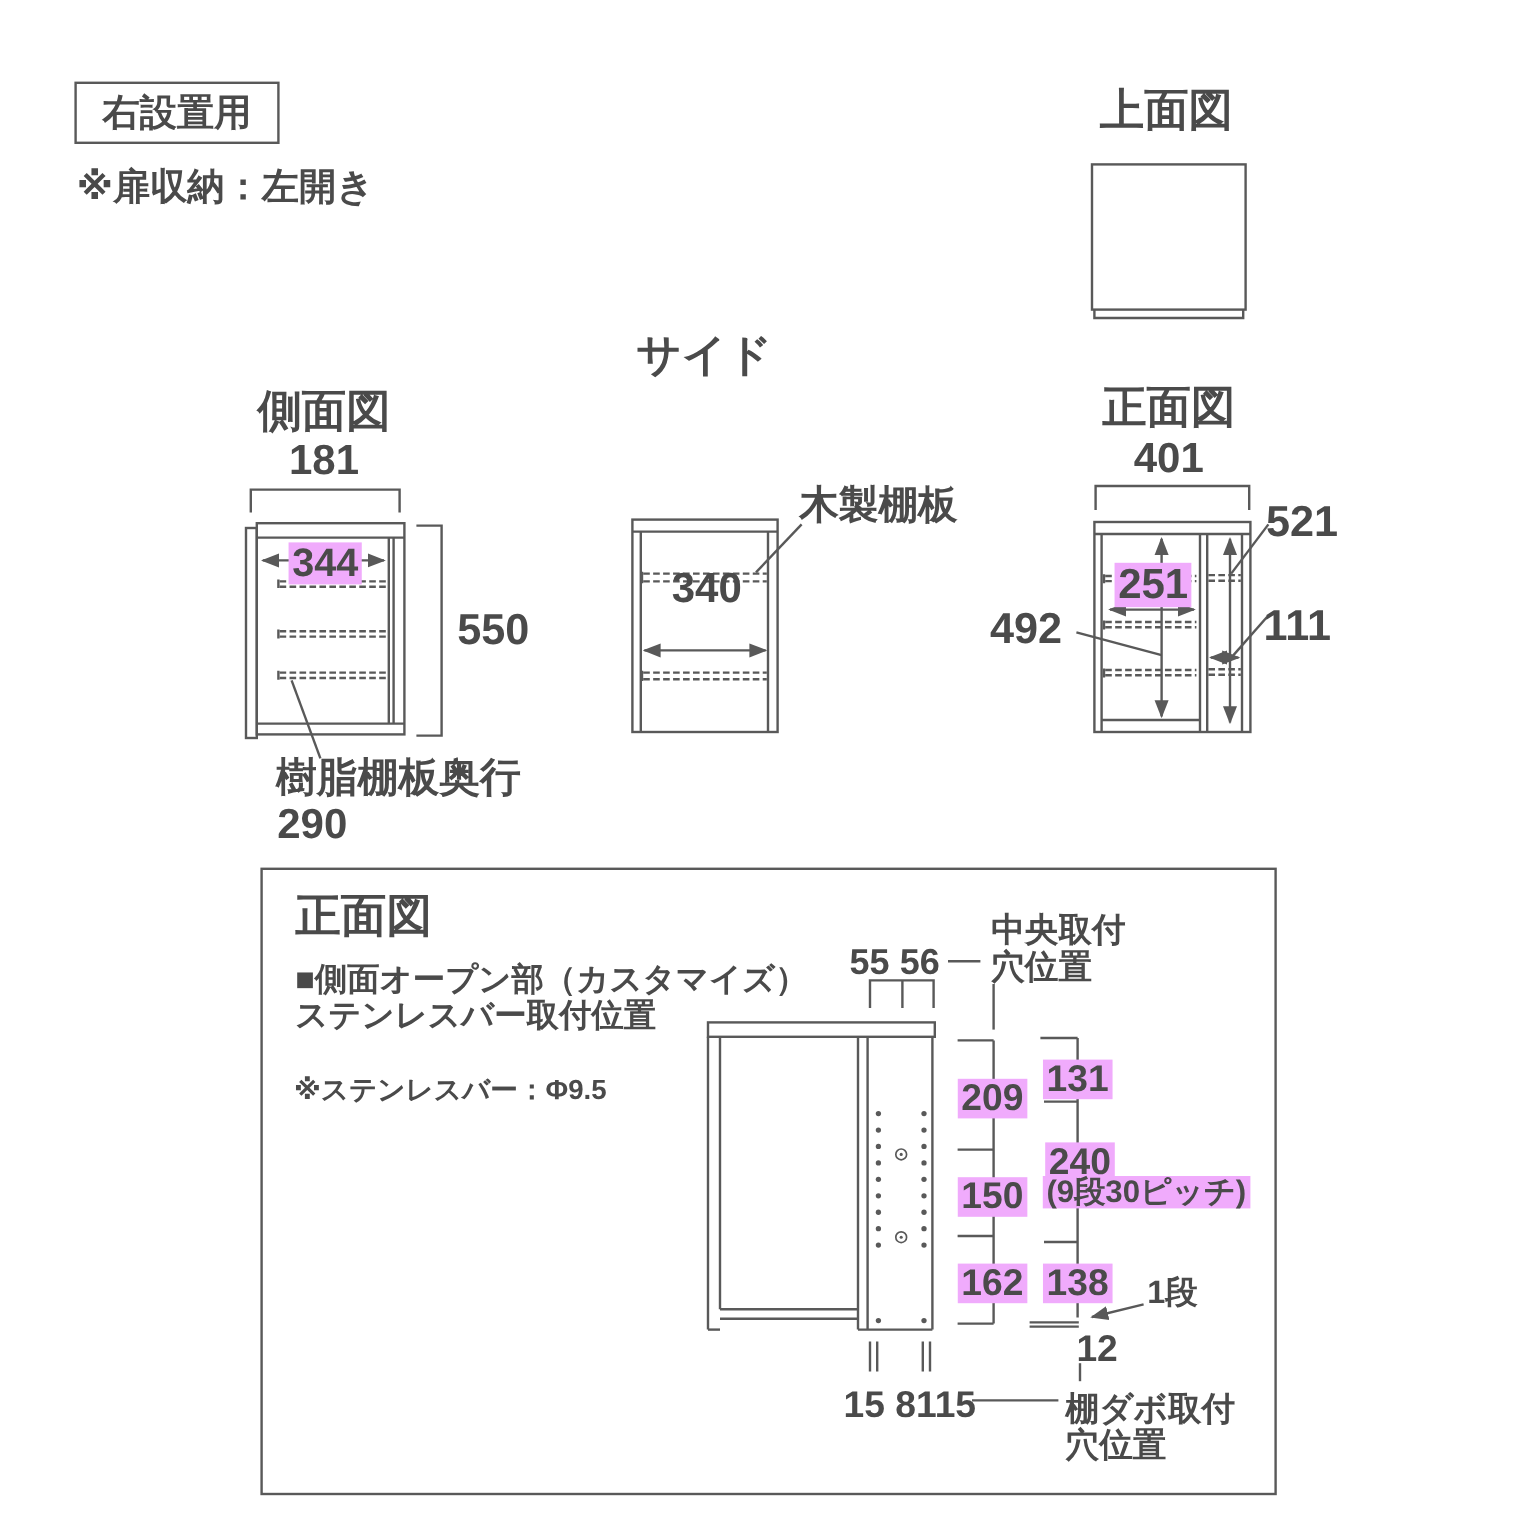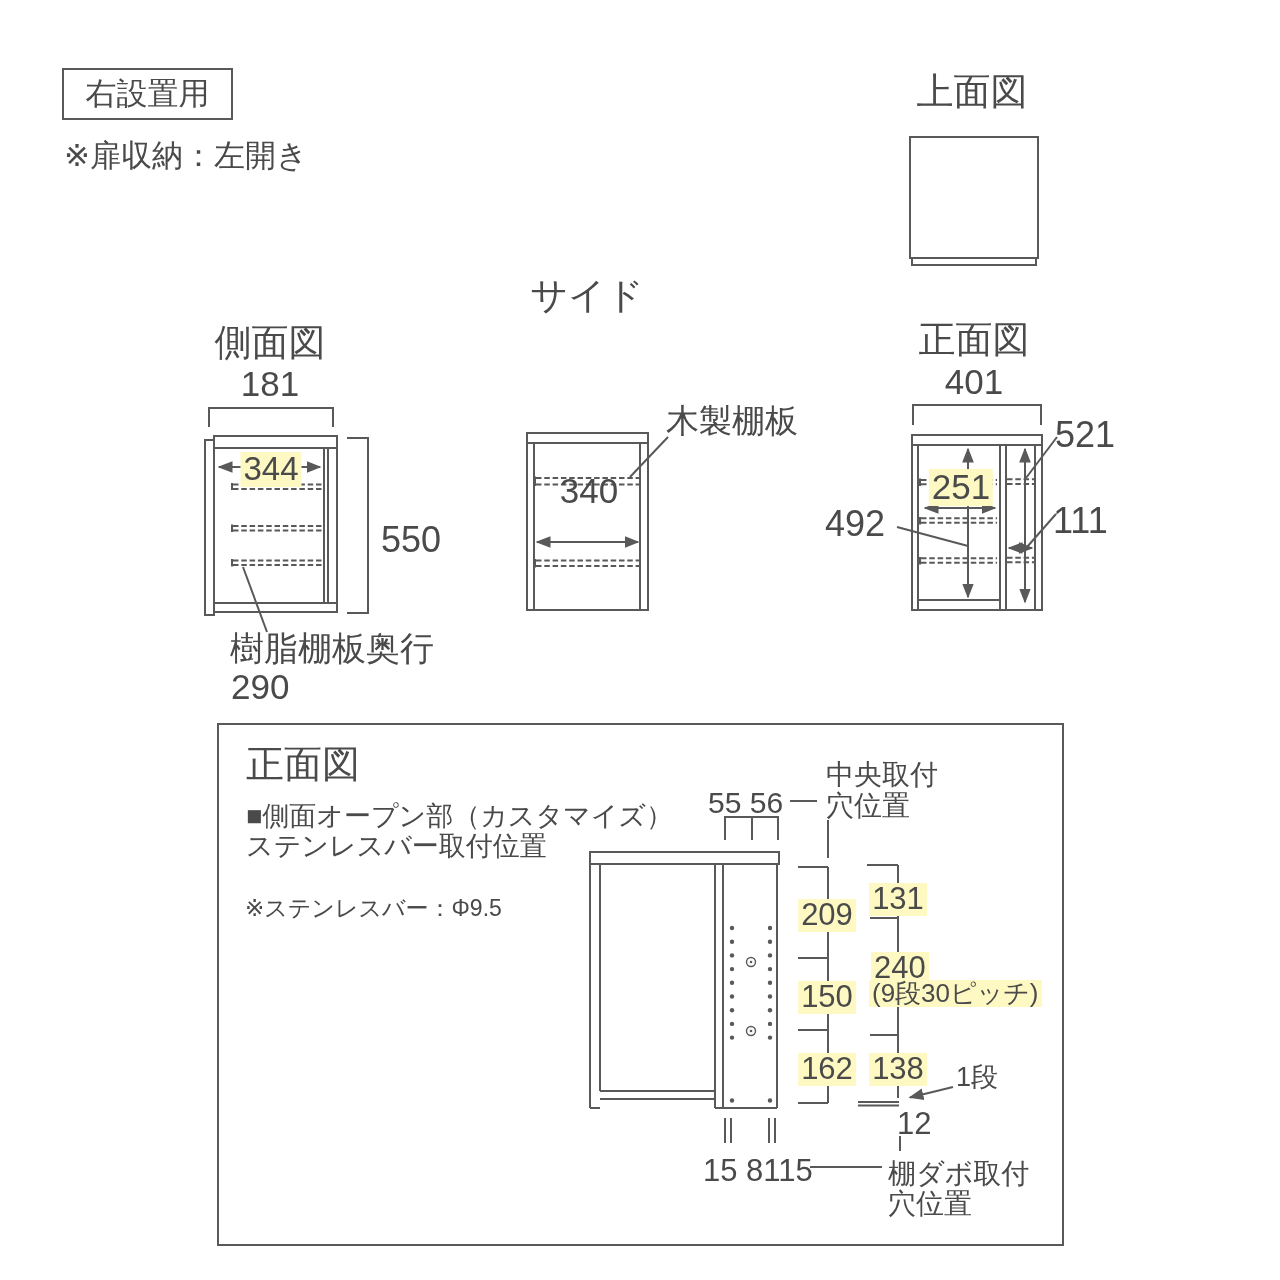--- a/index.html
+++ b/index.html
@@ -1,21 +1,21 @@
 <!DOCTYPE html>
 <html><head>
 <meta charset="utf-8">
 <style>
   html,body{margin:0;padding:0;background:#fff;}
   .canvas{position:relative;width:1280px;height:1280px;background:#fff;overflow:hidden;
-          font-family:"Liberation Sans","DejaVu Sans",sans-serif;color:#4a4a4a;}
+          font-family:"Liberation Sans","DejaVu Sans",sans-serif;color:#4a4a4a;font-weight:bold;}
   svg{position:absolute;left:0;top:0;}
   .t{position:absolute;line-height:1.05;white-space:nowrap;color:#4a4a4a;}
   .c{transform:translateX(-50%);} 
-  .bg{background:#fef9c3;padding:0 3px;} 
+  .bg{background:#f0abfc;padding:0 3px;} 
   .frame{position:absolute;border:2px solid #595959;display:flex;align-items:center;justify-content:center;}
 </style>
 </head>
 <body>
 
 <div class="canvas">
 
 <svg width="1280" height="1280" viewBox="0 0 1280 1280">
   <defs>
     <marker id="ah" viewBox="0 0 10 10" refX="9" refY="5" markerWidth="7.5" markerHeight="7.5" orient="auto-start-reverse">
@@ -146,21 +146,21 @@
   <div class="frame" style="left:62px;top:68px;width:167px;height:48px;">
     <span class="t" style="position:static;font-size:31px;">右設置用</span>
   </div>
   <div class="t" style="left:64px;top:140px;font-size:31px;">※扉収納：左開き</div>
 
   <div class="t c" style="left:972px;top:73px;font-size:37px;">上面図</div>
 
   <div class="t c" style="left:270px;top:324px;font-size:37px;">側面図</div>
   <div class="t c" style="left:270px;top:366px;font-size:35px;">181</div>
   <div class="t c bg" style="left:271px;top:452px;font-size:33px;">344</div>
-  <div class="t" style="left:381px;top:506px;font-size:36px;margin-top:15px;">550</div>
+  <div class="t" style="left:381px;top:506px;font-size:36px;">550</div>
   <div class="t" style="left:230px;top:631px;font-size:34px;">樹脂棚板奥行</div>
   <div class="t" style="left:231px;top:669px;font-size:35px;">290</div>
 
   <div class="t c" style="left:587px;top:277px;font-size:37px;">サイド</div>
   <div class="t" style="left:666px;top:404px;font-size:33px;">木製棚板</div>
   <div class="t c" style="left:589px;top:473px;font-size:35px;text-align:center;">340</div>
 
   <div class="t c" style="left:974px;top:321px;font-size:37px;">正面図</div>
   <div class="t c" style="left:974px;top:364px;font-size:35px;">401</div>
   <div class="t c bg" style="left:961px;top:469px;font-size:35px;">251</div>

